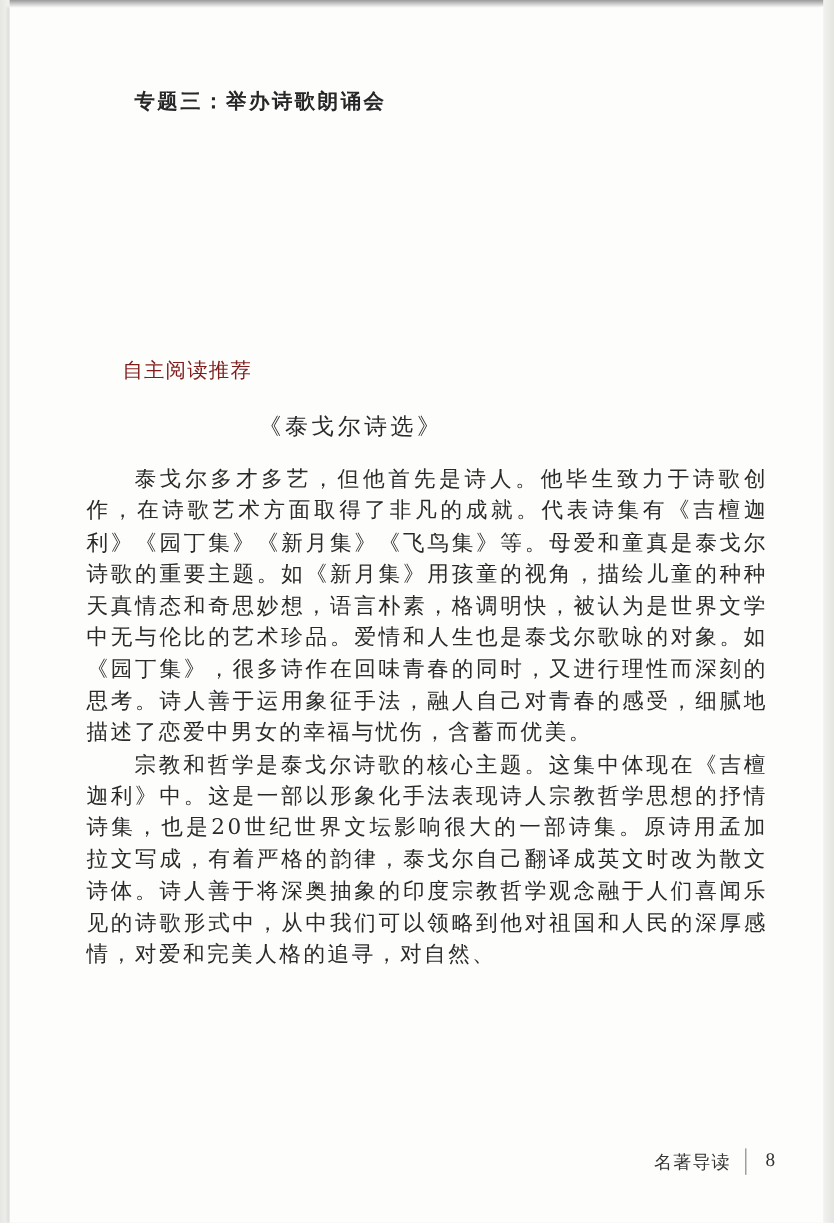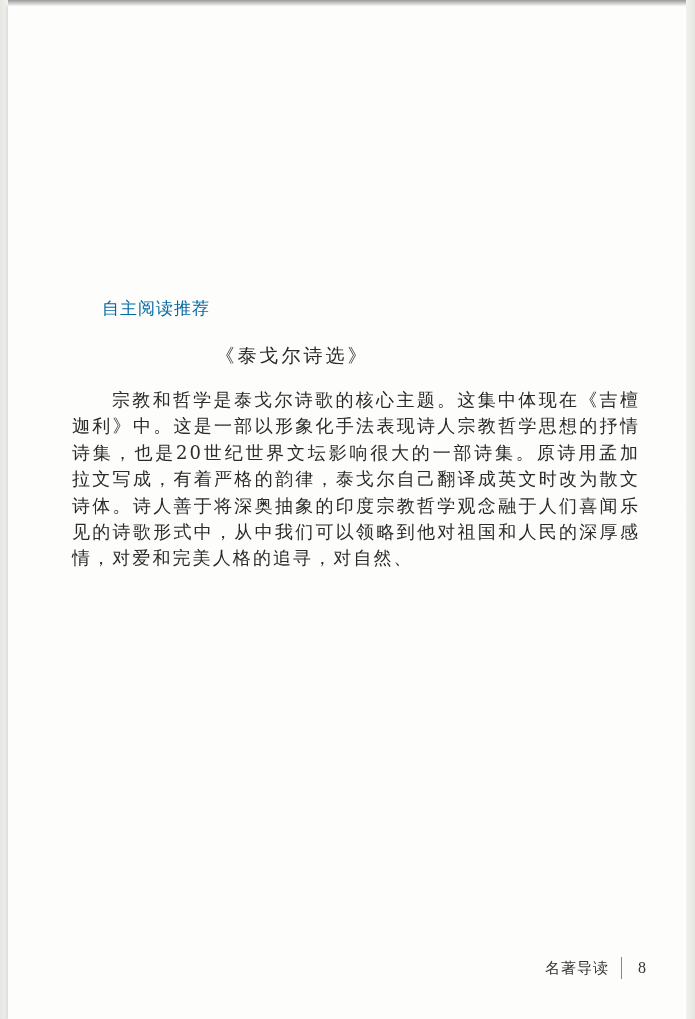--- a/index.html
+++ b/index.html
@@ -63,21 +63,21 @@
       text-indent: 40px;
       color: #262626;
     }
     .section-title {
       position: absolute;
       left: 102px;
       top: 297px;
       font-family: "DejaVu Sans", "Liberation Sans", sans-serif;
       font-size: 17px;
       letter-spacing: 1px;
-      color: #0369a1;
+      color: #7f1d1d;
     }
     .book-title {
       position: absolute;
       left: 0;
       width: 585px;
       top: 343px;
       text-align: center;
       font-size: 19px;
       letter-spacing: 3px;
       color: #2a2a2a;
@@ -112,27 +112,29 @@
 </head>
 <body>
 
 <div class="top-edge"></div>
 <div class="left-edge"></div>
 <div class="right-edge"></div>
 
 <div class="page"></div>
 
 <div class="content">
+  <p class="subheading">专题三：举办诗歌朗诵会</p>
 </div>
 
 <div class="section-title">自主阅读推荐</div>
 
 <div class="book-title">《泰戈尔诗选》</div>
 
 <div class="body2">
+  <p class="indent">泰戈尔多才多艺，但他首先是诗人。他毕生致力于诗歌创作，在诗歌艺术方面取得了非凡的成就。代表诗集有《吉檀迦利》《园丁集》《新月集》《飞鸟集》等。母爱和童真是泰戈尔诗歌的重要主题。如《新月集》用孩童的视角，描绘儿童的种种天真情态和奇思妙想，语言朴素，格调明快，被认为是世界文学中无与伦比的艺术珍品。爱情和人生也是泰戈尔歌咏的对象。如《园丁集》，很多诗作在回味青春的同时，又进行理性而深刻的思考。诗人善于运用象征手法，融人自己对青春的感受，细腻地描述了恋爱中男女的幸福与忧伤，含蓄而优美。</p>
   <p class="indent">宗教和哲学是泰戈尔诗歌的核心主题。这集中体现在《吉檀迦利》中。这是一部以形象化手法表现诗人宗教哲学思想的抒情诗集，也是20世纪世界文坛影响很大的一部诗集。原诗用孟加拉文写成，有着严格的韵律，泰戈尔自己翻译成英文时改为散文诗体。诗人善于将深奥抽象的印度宗教哲学观念融于人们喜闻乐见的诗歌形式中，从中我们可以领略到他对祖国和人民的深厚感情，对爱和完美人格的追寻，对自然、</p>
 </div>
 
 <div class="footer">
   <span class="label">名著导读</span>
   <span class="divider"></span>
   <span class="pagenum">8</span>
 </div>
 
 </body></html>

